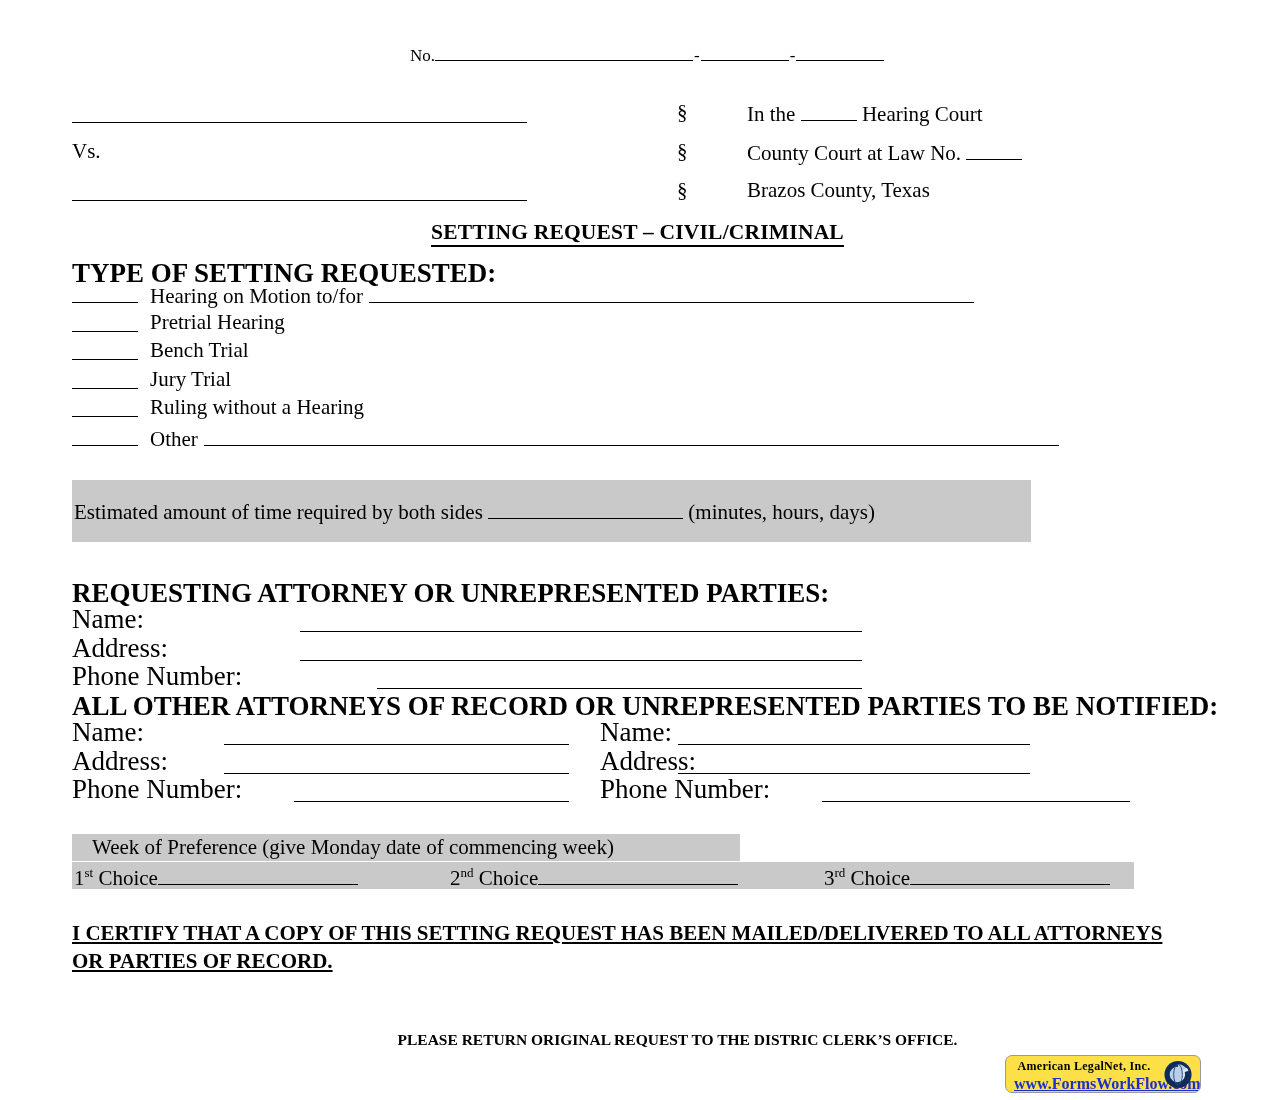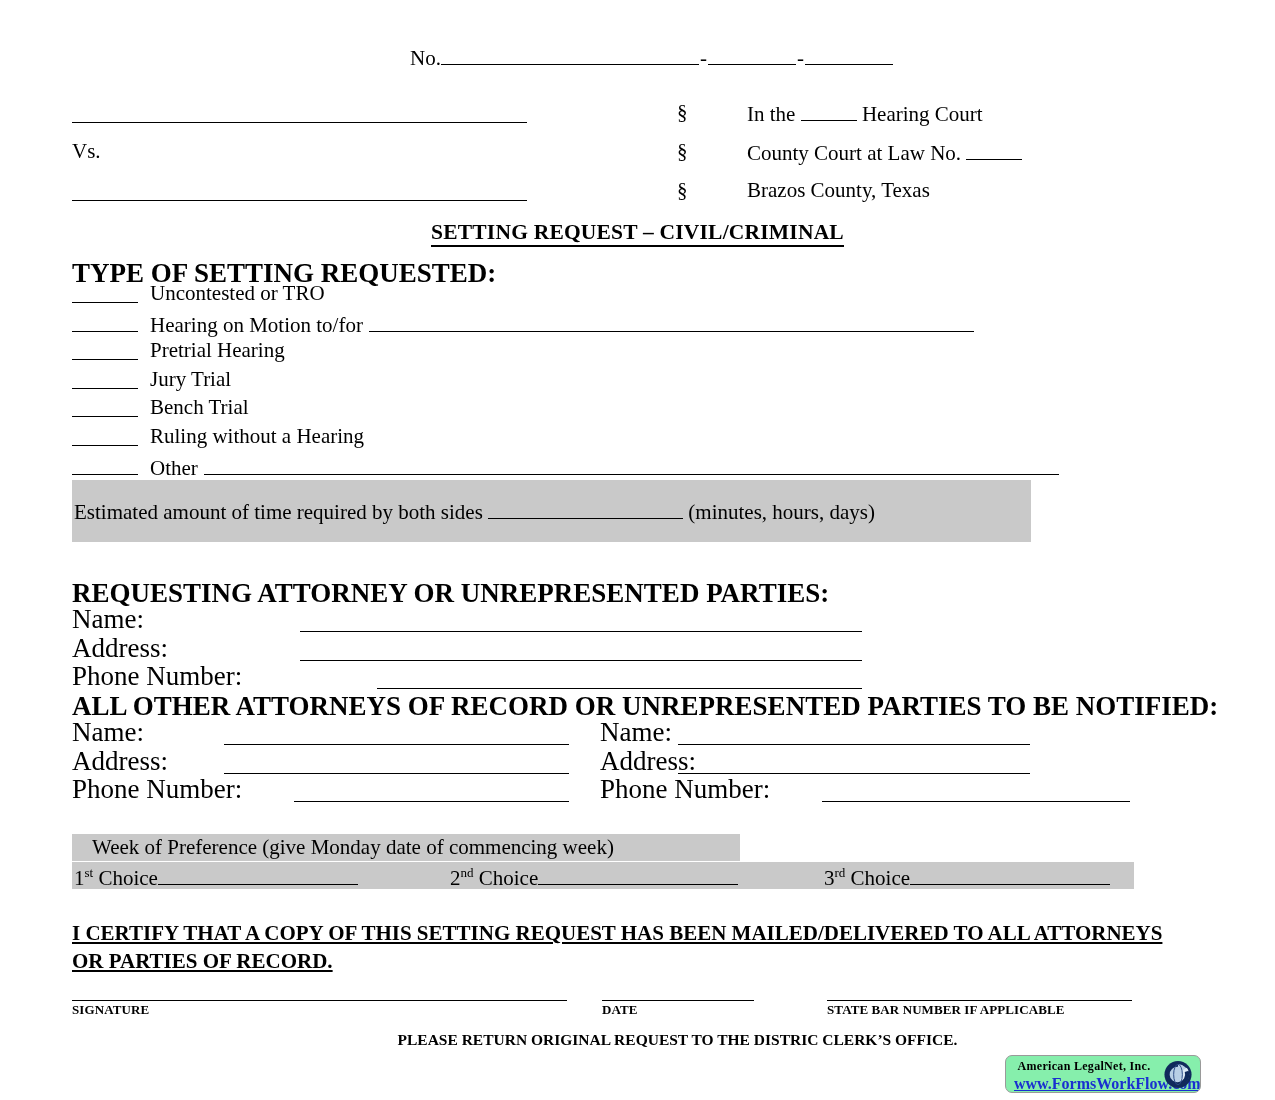--- a/index.html
+++ b/index.html
@@ -27,21 +27,21 @@
     display: inline-block;
     border-bottom: 1.6px solid #000;
     vertical-align: baseline;
     height: 0.95em;
   }
   .shaded { background: #c9c9c9; }
 
   
   .caseno {
     left: 410px; top: 44px;
-    font-size: 21px;
+    font-size: 17px;
     white-space: nowrap;
   }
   .caseno .seg1 { width: 258px; }
   .caseno .seg2 { width: 88px; }
   .caseno .seg3 { width: 88px; }
   .caseno .dash { padding: 0 1px; }
 
   
   .caption { left: 72px; top: 100px; width: 1060px; }
   .cap-row {
@@ -248,21 +248,21 @@
     font-size: 15.5px;
     font-weight: bold;
     padding-left: 40px;
   }
 
   
   .badge {
     left: 1005px; top: 1055px;
     width: 196px;
     height: 38px;
-    background: #86efac;
+    background: #fde047;
     border: 1px solid #9a9a9a;
     border-radius: 7px;
     box-sizing: border-box;
     overflow: hidden;
   }
   .badge-text {
     position: absolute;
     left: 8px; top: 3px;
     width: 140px;
     text-align: center;
@@ -333,43 +333,39 @@
   </div>
 
   <div class="abs title">
     <span>SETTING REQUEST – CIVIL/CRIMINAL</span>
   </div>
 
   <div class="abs sec-head type-head">TYPE OF SETTING REQUESTED:</div>
 
   <div class="abs type-list">
 
+
+    <div class="type-row row-motion">
+      <span class="type-blank"></span>
+      <span class="type-label"><span>Hearing on Motion to/for</span><span class="fill"></span></span>
+    </div>
+
     <div class="type-row">
       <span class="type-blank"></span>
-      <span class="type-label">Uncontested or TRO</span>
-    </div>
-
-    <div class="type-row row-motion">
-      <span class="type-blank"></span>
-      <span class="type-label"><span>Hearing on Motion to/for</span><span class="fill"></span></span>
+      <span class="type-label">Pretrial Hearing</span>
     </div>
 
     <div class="type-row">
       <span class="type-blank"></span>
-      <span class="type-label">Pretrial Hearing</span>
+      <span class="type-label">Bench Trial</span>
     </div>
 
     <div class="type-row">
       <span class="type-blank"></span>
       <span class="type-label">Jury Trial</span>
-    </div>
-
-    <div class="type-row">
-      <span class="type-blank"></span>
-      <span class="type-label">Bench Trial</span>
     </div>
 
     <div class="type-row">
       <span class="type-blank"></span>
       <span class="type-label">Ruling without a Hearing</span>
     </div>
 
     <div class="type-row row-other">
       <span class="type-blank"></span>
       <span class="type-label"><span>Other</span><span class="fill"></span></span>
@@ -436,34 +432,20 @@
   <div class="abs week-band shaded">Week of Preference (give Monday date of commencing week)</div>
 
   <div class="abs choice-band shaded">
     <span class="ch c1"><span>1</span><sup>st</sup> <span>Choice</span><span class="fill"></span></span>
     <span class="ch c2"><span>2</span><sup>nd</sup> <span>Choice</span><span class="fill"></span></span>
     <span class="ch c3"><span>3</span><sup>rd</sup> <span>Choice</span><span class="fill"></span></span>
   </div>
 
   <div class="abs certify">I CERTIFY THAT A COPY OF THIS SETTING REQUEST HAS BEEN MAILED/DELIVERED TO ALL ATTORNEYS  OR PARTIES OF RECORD.</div>
 
-  <div class="abs sig-row">
-    <div class="sig-item sig-signature">
-      <div class="sig-rule"></div>
-      <div class="sig-cap">SIGNATURE</div>
-    </div>
-    <div class="sig-item sig-date">
-      <div class="sig-rule"></div>
-      <div class="sig-cap">DATE</div>
-    </div>
-    <div class="sig-item sig-bar">
-      <div class="sig-rule"></div>
-      <div class="sig-cap">STATE BAR NUMBER IF APPLICABLE</div>
-    </div>
-  </div>
 
   <div class="abs footer-note">PLEASE RETURN ORIGINAL REQUEST TO THE DISTRIC CLERK’S OFFICE.</div>
 
   <div class="abs badge">
     <div class="badge-text">
       <div class="badge-co">American  LegalNet, Inc.</div>
       <div class="badge-url">www.FormsWorkFlow.com</div>
     </div>
     <svg class="badge-globe" viewBox="0 0 32 32">
       <circle cx="16" cy="16" r="14" fill="#102a5c"></circle>

